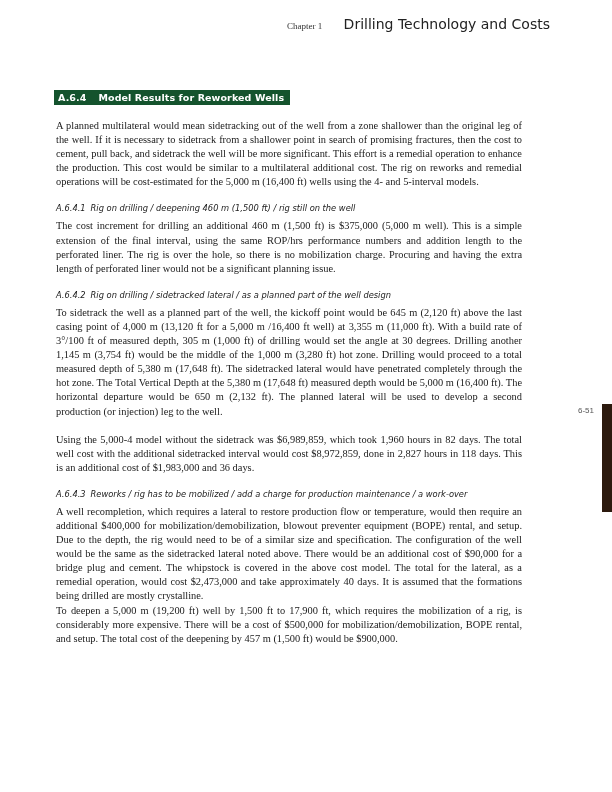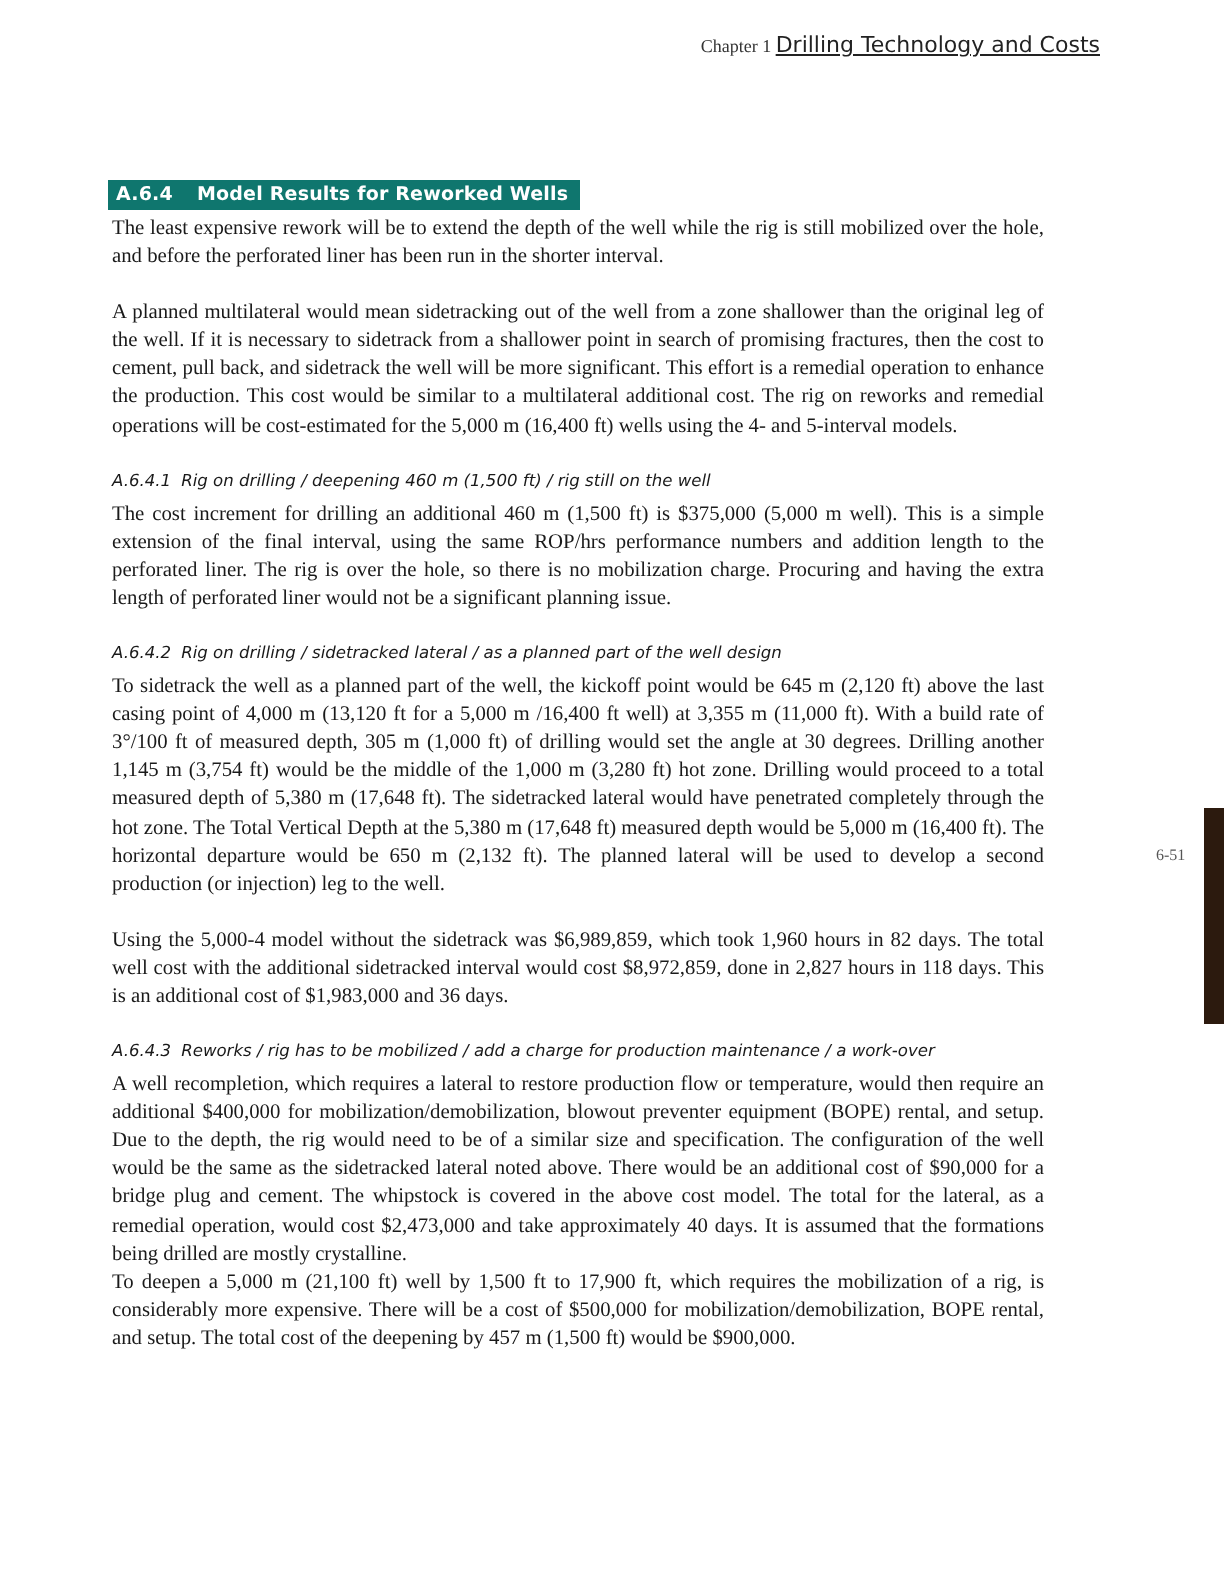--- a/index.html
+++ b/index.html
@@ -3,78 +3,77 @@
   <meta charset="utf-8">
   <style>
     html, body { margin: 0; padding: 0; background: #ffffff; }
     body { width: 612px; height: 792px; position: relative; overflow: hidden; }
     .running-head {
       position: absolute; top: 16px; right: 62px;
       font-size: 9px; color: #333;
       font-family: "Liberation Serif", serif;
       white-space: nowrap;
     }
-    .running-head .chap-title { font-family: "DejaVu Sans", sans-serif; font-size: 11px; margin-left: 0; color: #222; text-decoration: underline; }
+    .running-head .chap-title { font-family: "DejaVu Sans", sans-serif; font-size: 14px; margin-left: 19px; color: #222; }
     .content { position: absolute; left: 56px; top: 87px; width: 466px; }
     .section-heading {
-      display: inline-block; background: #0f766e; color: #ffffff;
+      display: inline-block; background: #14532d; color: #ffffff;
       font-family: "DejaVu Sans", sans-serif; font-weight: bold; font-size: 9.5px;
       padding: 2px 6px 2px 4px; margin-left: -2px; letter-spacing: 0.1px;
     }
     .section-heading .num { margin-right: 12px; }
     p {
       font-family: "Liberation Serif", serif; font-size: 10.4px; line-height: 14.1px;
       color: #1a1a1a; margin: 0; text-align: justify;
     }
     p.first-after-head { margin-top: 3px; }
     .gap { height: 14px; }
     .sub-heading {
       font-family: "DejaVu Sans", sans-serif; font-size: 8.3px; color: #1a1a1a;
       margin: 14px 0 6px 0; white-space: nowrap; font-style: italic;
     }
     .sub-heading .num { margin-right: 5px; }
     .page-number {
-      position: absolute; left: 578px; top: 423px;
-      font-family: Liberation Serif, serif; font-size: 8px; color: #555;
+      position: absolute; left: 578px; top: 406px;
+      font-family: Liberation Sans, sans-serif; font-size: 8px; color: #555;
     }
     .thumb-tab {
       position: absolute; left: 602px; top: 404px; width: 10px; height: 108px;
       background: #2c1a0e;
     }
   </style>
 </head>
 <body>
 
 <div class="running-head">
   <span>Chapter 1</span>
   <span class="chap-title">Drilling Technology and Costs</span>
 </div>
 
 <div class="content">
   <div class="section-heading">
     <span class="num">A.6.4</span><span>Model Results for Reworked Wells</span>
   </div>
-  <p class="first-after-head">The least expensive rework will be to extend the depth of the well while the rig is still mobilized over the hole, and before the perforated liner has been run in the shorter interval.</p>
   <div class="gap"></div>
   <p>A planned multilateral would mean sidetracking out of the well from a zone shallower than the original leg of the well. If it is necessary to sidetrack from a shallower point in search of promising fractures, then the cost to cement, pull back, and sidetrack the well will be more significant. This effort is a remedial operation to enhance the production. This cost would be similar to a multilateral additional cost. The rig on reworks and remedial operations will be cost-estimated for the 5,000 m (16,400 ft) wells using the 4- and 5-interval models.</p>
 
   <div class="sub-heading">
     <span class="num">A.6.4.1</span><span>Rig on drilling / deepening 460 m (1,500 ft) / rig still on the well</span>
   </div>
   <p>The cost increment for drilling an additional 460 m (1,500 ft) is $375,000 (5,000 m well). This is a simple extension of the final interval, using the same ROP/hrs performance numbers and addition length to the perforated liner. The rig is over the hole, so there is no mobilization charge. Procuring and having the extra length of perforated liner would not be a significant planning issue.</p>
 
   <div class="sub-heading">
     <span class="num">A.6.4.2</span><span>Rig on drilling / sidetracked lateral / as a planned part of the well design</span>
   </div>
   <p>To sidetrack the well as a planned part of the well, the kickoff point would be 645 m (2,120 ft) above the last casing point of 4,000 m (13,120 ft for a 5,000 m /16,400 ft well) at 3,355 m (11,000 ft). With a build rate of 3°/100 ft of measured depth, 305 m (1,000 ft) of drilling would set the angle at 30 degrees. Drilling another 1,145 m (3,754 ft) would be the middle of the 1,000 m (3,280 ft) hot zone. Drilling would proceed to a total measured depth of 5,380 m (17,648 ft). The sidetracked lateral would have penetrated completely through the hot zone. The Total Vertical Depth at the 5,380 m (17,648 ft) measured depth would be 5,000 m (16,400 ft). The horizontal departure would be 650 m (2,132 ft). The planned lateral will be used to develop a second production (or injection) leg to the well.</p>
   <div class="gap"></div>
   <p>Using the 5,000-4 model without the sidetrack was $6,989,859, which took 1,960 hours in 82 days. The total well cost with the additional sidetracked interval would cost $8,972,859, done in 2,827 hours in 118 days. This is an additional cost of $1,983,000 and 36 days.</p>
 
   <div class="sub-heading">
     <span class="num">A.6.4.3</span><span>Reworks / rig has to be mobilized / add a charge for production maintenance / a work-over</span>
   </div>
   <p>A well recompletion, which requires a lateral to restore production flow or temperature, would then require an additional $400,000 for mobilization/demobilization, blowout preventer equipment (BOPE) rental, and setup. Due to the depth, the rig would need to be of a similar size and specification. The configuration of the well would be the same as the sidetracked lateral noted above. There would be an additional cost of $90,000 for a bridge plug and cement. The whipstock is covered in the above cost model. The total for the lateral, as a remedial operation, would cost $2,473,000 and take approximately 40 days. It is assumed that the formations being drilled are mostly crystalline.</p>
 
-  <p>To deepen a 5,000 m (21,100 ft) well by 1,500 ft to 17,900 ft, which requires the mobilization of a rig, is considerably more expensive. There will be a cost of $500,000 for mobilization/demobilization, BOPE rental, and setup. The total cost of the deepening by 457 m (1,500 ft) would be $900,000.</p>
+  <p>To deepen a 5,000 m (19,200 ft) well by 1,500 ft to 17,900 ft, which requires the mobilization of a rig, is considerably more expensive. There will be a cost of $500,000 for mobilization/demobilization, BOPE rental, and setup. The total cost of the deepening by 457 m (1,500 ft) would be $900,000.</p>
 </div>
 
 <div class="page-number">6-51</div>
 <div class="thumb-tab"></div>
 
 </body></html>

